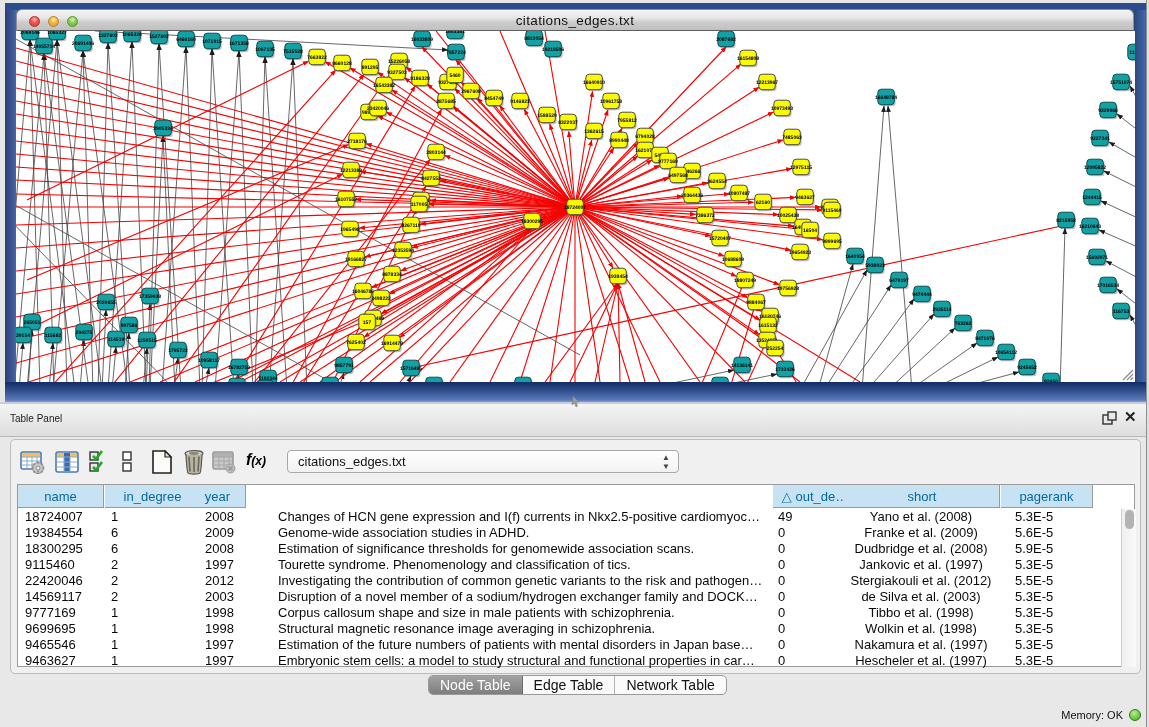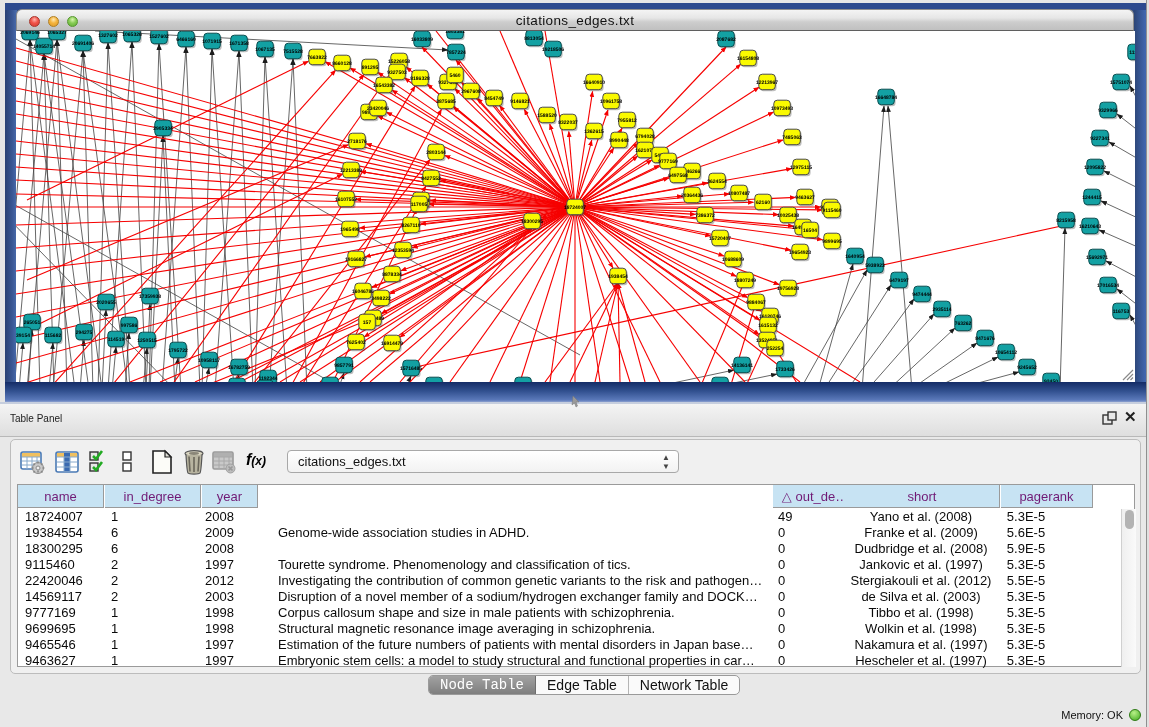--- a/index.html
+++ b/index.html
@@ -36,38 +36,38 @@
 .ticon { position:absolute; top:449px; }
 #combo { position:absolute; left:287px; top:450px; width:392px; height:23px;
   background:linear-gradient(180deg,#ffffff,#f2f2f2); border:1px solid #a8a8a8; border-radius:4px;
   font-size:13px; color:#111; line-height:21px; padding-left:10px; }
 #combo .arr { position:absolute; right:8px; top:2px; font-size:8px; color:#444; line-height:9px; text-align:center;}
 #tbl { position:absolute; left:17px; top:484px; width:1118px; height:183px;
   background:#fff; border:1px solid #9a9a9a; font-size:13px; }
 #thead { position:absolute; left:0; top:0; height:23px; width:1116px; }
 #thead span { position:absolute; top:0; height:23px; background:#c7e3f3;
   border-right:1px solid #9a9a9a; border-bottom:1px solid #9a9a9a;
-  text-align:center; line-height:23px; color:#701a75; }
+  text-align:center; line-height:23px; color:#0369a1; }
 .trow { position:relative; height:16px; line-height:16px; white-space:nowrap; color:#0a0a0a; }
 #tbody { position:absolute; left:0; top:24px; width:1116px; }
 .trow span { position:absolute; top:0; height:16px; overflow:hidden; }
 .c1 { left:7px; width:80px; }
 .c2 { left:93px; width:60px; }
 .c3 { left:187px; width:60px; }
 .c4 { left:260px; width:492px; }
 .c5 { left:760px; width:60px; }
 .c6 { left:807px; width:156px; text-align:center;margin-left:18px; }
-.c7 { left:968px; width:80px; text-align:center; }
+.c7 { left:997px; width:80px; text-align:left; }
 #vscroll { position:absolute; left:1103px; top:24px; width:15px; height:158px;
   background:linear-gradient(90deg,#efefef,#fafafa); border-left:1px solid #d0d0d0; }
 #vthumb { position:absolute; left:3px; top:1px; width:9px; height:19px; background:#b3b3b3; border-radius:5px; }
 #tabs { position:absolute; left:428px; top:675px; height:20px; display:flex;
   border:1px solid #9a9a9a; border-radius:5px; overflow:hidden; background:#fafafa; font-size:14px; }
 #tabs .tab { padding:0 11px; line-height:19px; color:#111; border-right:1px solid #b5b5b5; }
-#tabs .sel { background:linear-gradient(180deg,#a2a2a2,#7e7e7e); color:#fff; border-right:1px solid #6e6e6e;font-family:Liberation Mono, monospace; }
+#tabs .sel { background:linear-gradient(180deg,#a2a2a2,#7e7e7e); color:#fff; border-right:1px solid #6e6e6e; }
 #mem { position:absolute; right:26px; top:709px; font-size:11px; color:#111; }
 #memdot { position:absolute; right:8px; top:709px; width:12px; height:12px; border-radius:50%;
   background:radial-gradient(circle at 40% 30%,#b8f088,#3faa1e); border:1px solid #2d7a12; }
 #rightstrip { position:absolute; left:1146px; top:0; width:3px; height:727px; background:#e0e0e0; border-left:1px solid #8f8f8f;}
 </style></head>
 <body>
 <div id="desktop"></div>
 <div id="lstrip"></div>
 <div id="rstrip"></div>
 <div id="topstrip"></div>
@@ -778,47 +778,49 @@
       <path d="M3 8h18M3 12h18M3 16h18M8 8v12M13 8v12M18 8v12" stroke="#a8a8a8" stroke-width="1"></path>
       <circle cx="19.5" cy="19.5" r="4.5" fill="#bdbdbd" stroke="#a0a0a0"></circle>
       <path d="M17.5 17.5l4 4M21.5 17.5l-4 4" stroke="#999" stroke-width="1.6"></path>
     </svg></div>
 <div class="ticon" style="left:246px;top:451px;font-size:16px;font-style:italic;font-family:Liberation Sans, sans-serif;font-weight:bold">f<span style="font-size:12px">(x)</span></div>
 <div id="combo">citations_edges.txt<div class="arr">▲<br>▼</div></div>
 <div id="tbl">
 <div id="thead">
 <span style="left:0;width:86px">name</span>
 <span style="left:87px;width:96px">in_degree</span>
-<span style="left:184px;width:56px">year</span>
+<span style="left:172px;width:56px">year</span>
 <span style="left:755px;width:85px">△ out_de…</span>
 <span style="left:827px;width:155px">short</span>
 <span style="left:983px;width:92px">pagerank</span>
 </div>
 <div id="tbody">
       <div class="trow">
         <span class="c1">18724007</span>
         <span class="c2">1</span>
         <span class="c3">2008</span>
+        <span class="c4">Changes of HCN gene expression and I(f) currents in Nkx2.5-positive cardiomyoc…</span>
         <span class="c5">49</span>
         <span class="c6">Yano et al. (2008)</span>
         <span class="c7">5.3E-5</span>
       </div>
       <div class="trow">
         <span class="c1">19384554</span>
         <span class="c2">6</span>
         <span class="c3">2009</span>
         <span class="c4">Genome-wide association studies in ADHD.</span>
         <span class="c5">0</span>
         <span class="c6">Franke et al. (2009)</span>
         <span class="c7">5.6E-5</span>
       </div>
       <div class="trow">
         <span class="c1">18300295</span>
         <span class="c2">6</span>
         <span class="c3">2008</span>
+        <span class="c4">Estimation of significance thresholds for genomewide association scans.</span>
         <span class="c5">0</span>
         <span class="c6">Dudbridge et al. (2008)</span>
         <span class="c7">5.9E-5</span>
       </div>
       <div class="trow">
         <span class="c1">9115460</span>
         <span class="c2">2</span>
         <span class="c3">1997</span>
         <span class="c4">Tourette syndrome. Phenomenology and classification of tics.</span>
         <span class="c5">0</span>

